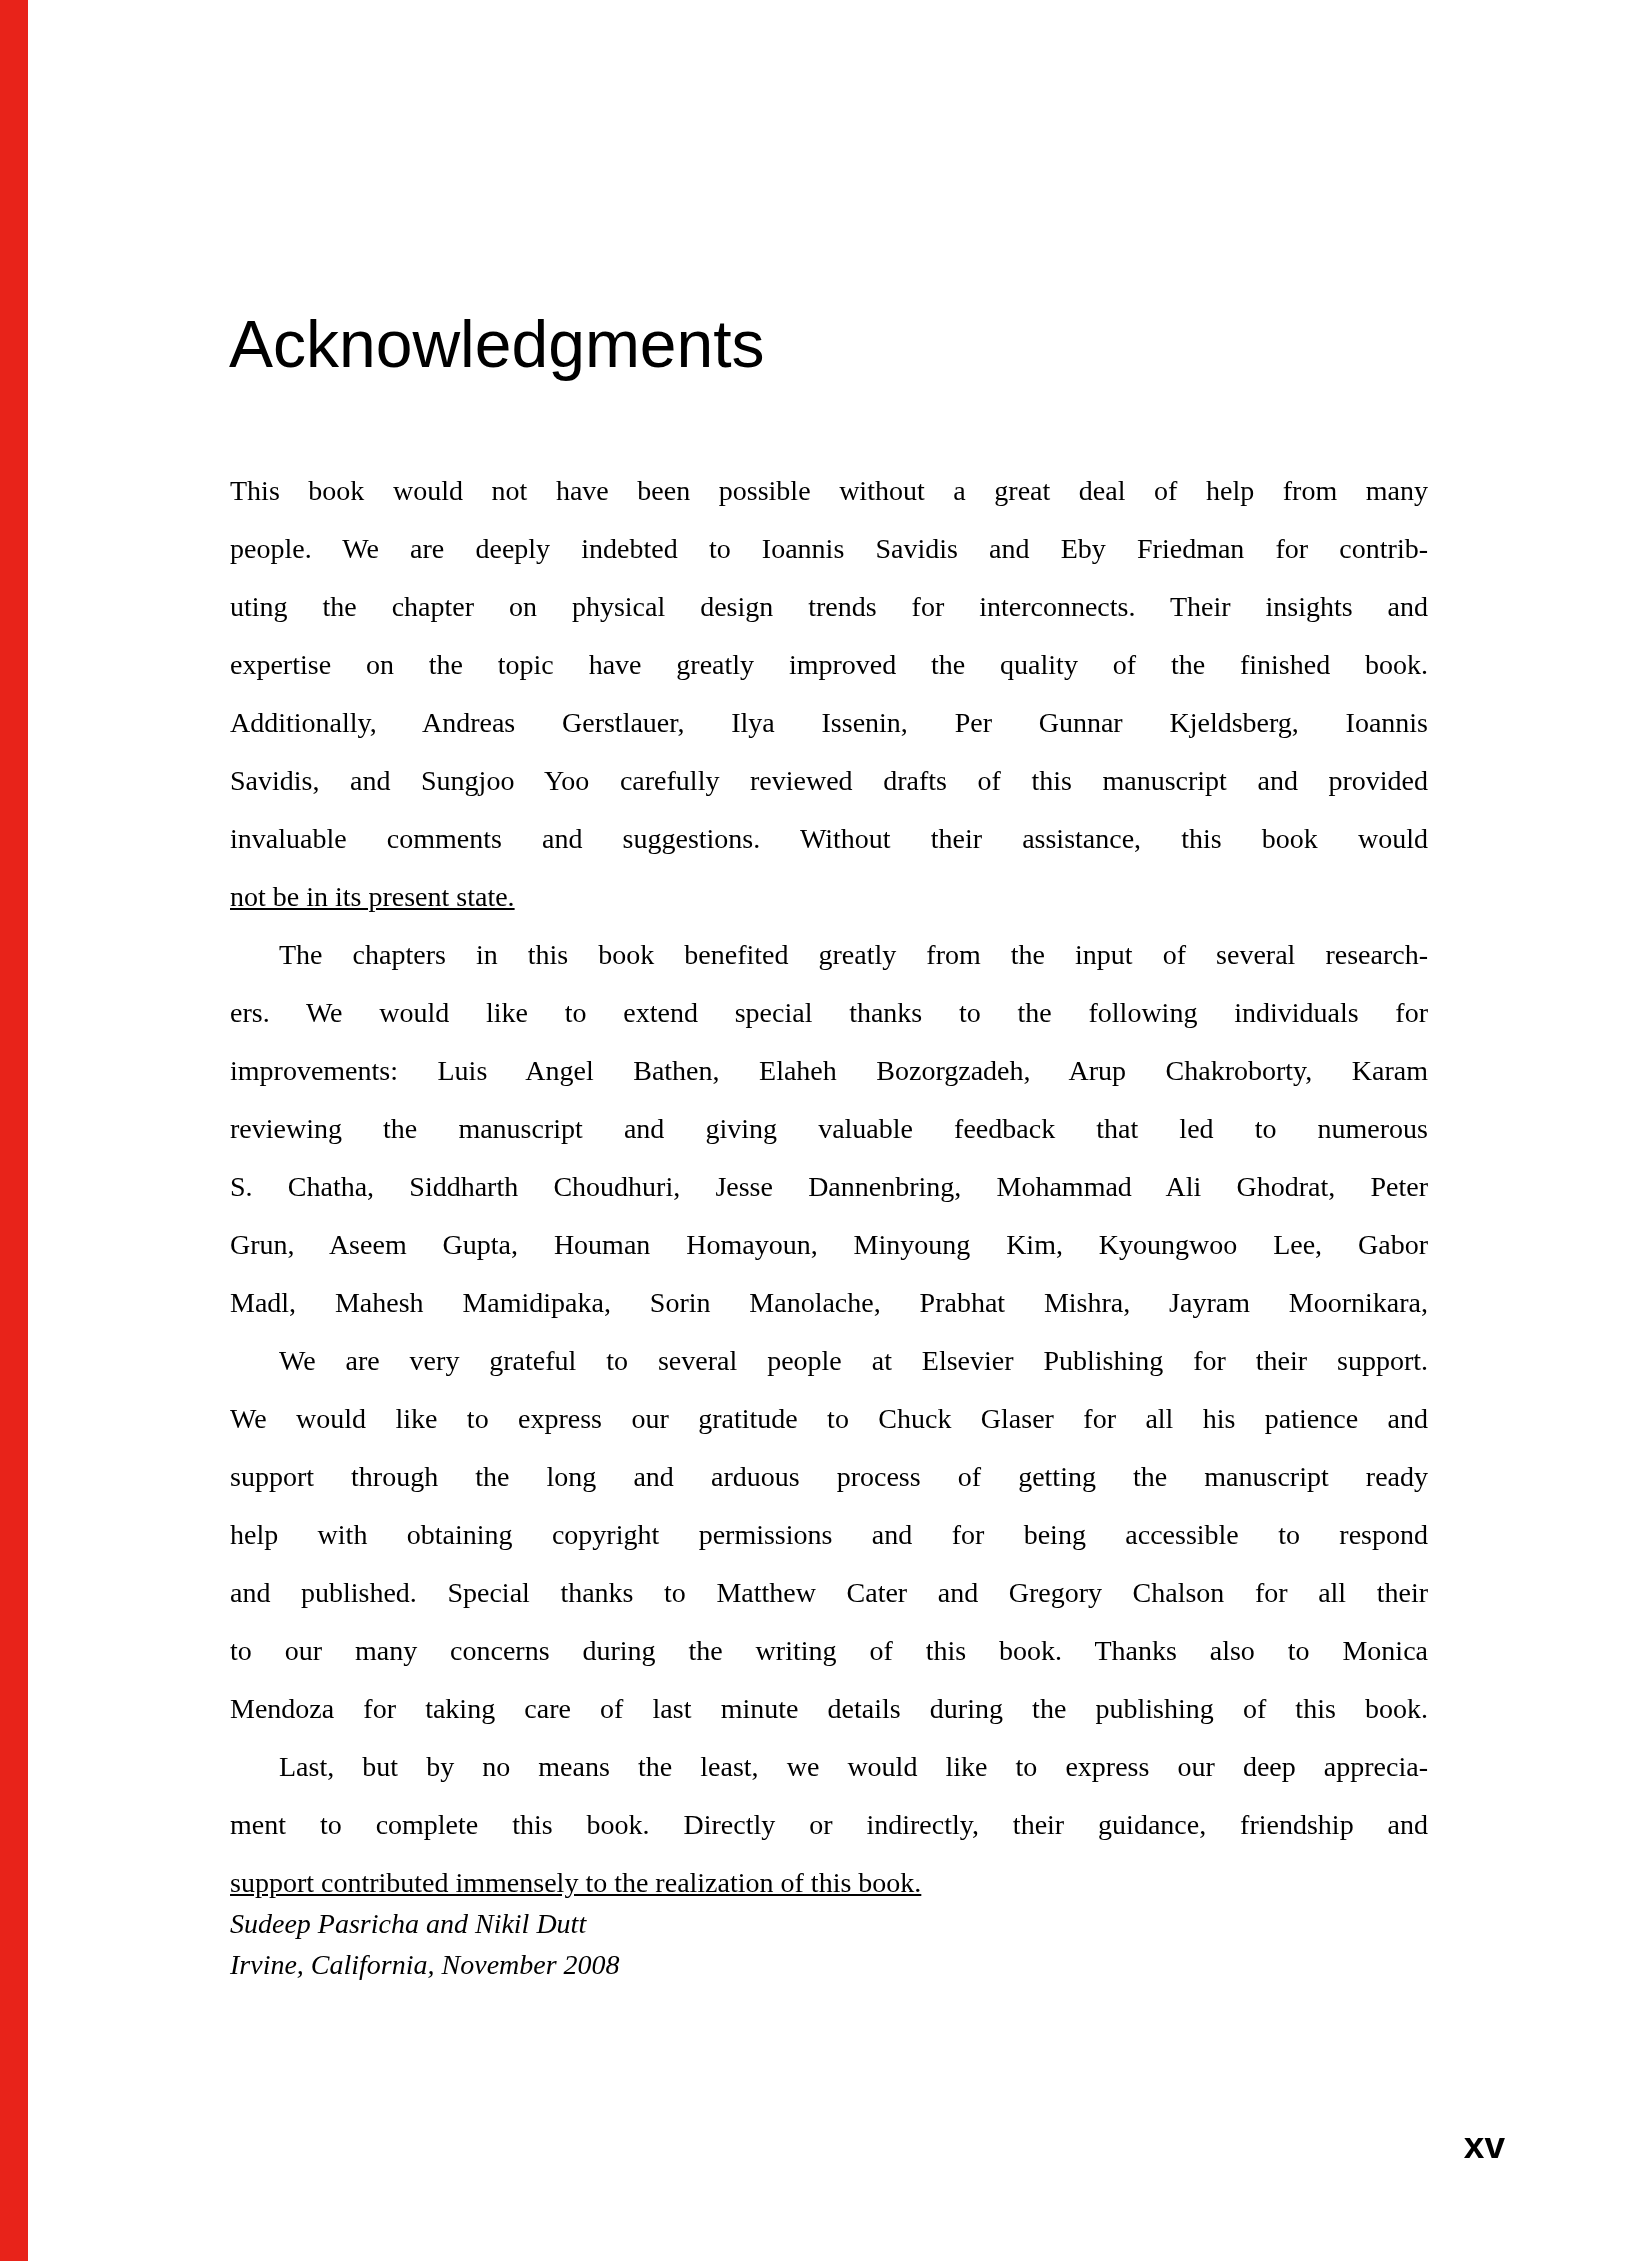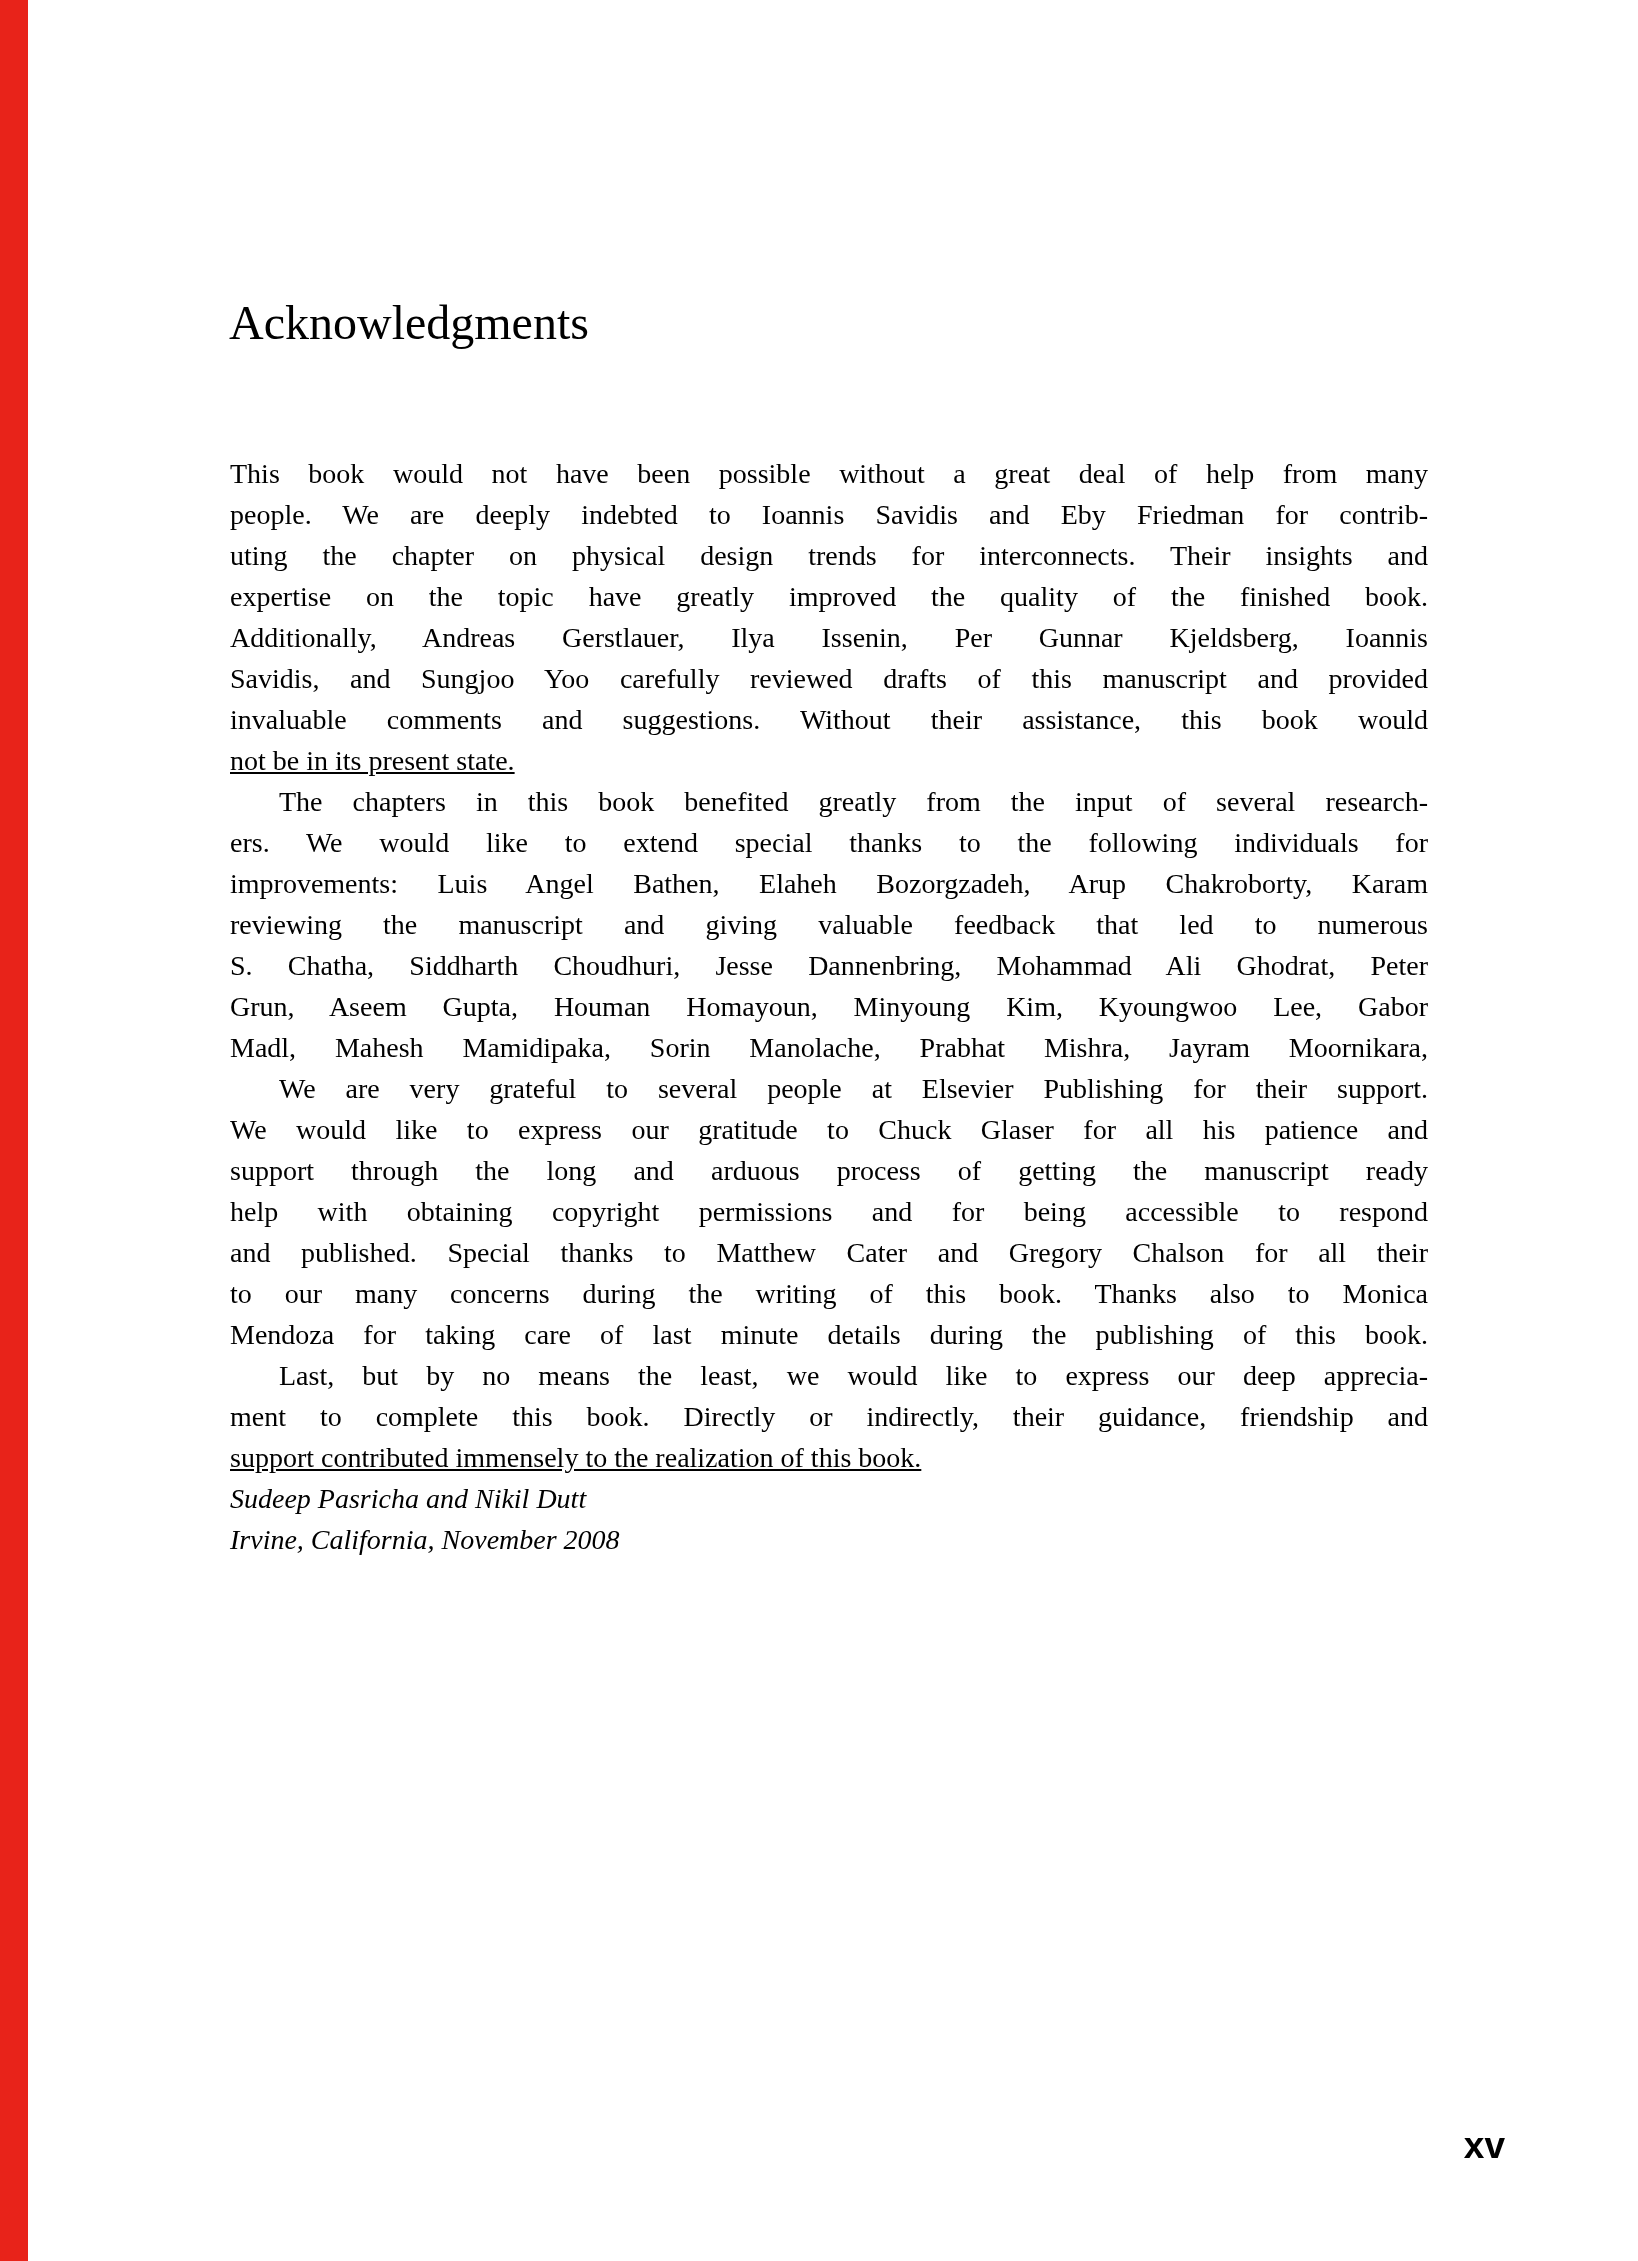--- a/index.html
+++ b/index.html
@@ -14,39 +14,40 @@
   }
   .accent-bar {
     position: absolute;
     left: 0; top: 0;
     width: 27.6px; height: 2261px;
   }
   .page-title {
     position: absolute;
     left: 229px;
     top: 267px;
-    font-family: Liberation Serif, serif;
+    font-family: Liberation Sans, sans-serif;
     font-weight: 400;
-    font-size: 48px;
+    font-size: 66px;
     line-height: 1;
     letter-spacing: 0px;
     white-space: nowrap;
   }
   .body-text {
     position: absolute;
     left: 230px;
     top: 453px;
     width: 1198px;
     font-size: 28px;
     line-height: 41px;
   }
   .line {
     text-align: justify;
     text-align-last: justify;
     white-space: normal;
+    margin-top: 17px;
   }
   .line.last {
     text-align: justify;
     text-align-last: left;
     text-decoration: underline;
   }
   .line.indent { text-indent: 49px; }
   .signature {
     padding-right: 18px;
     font-style: italic;

